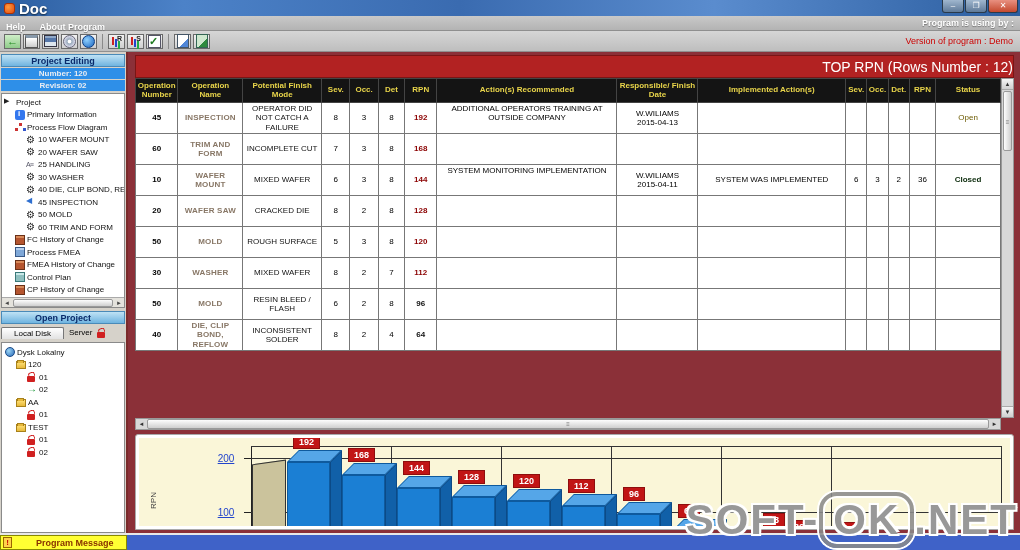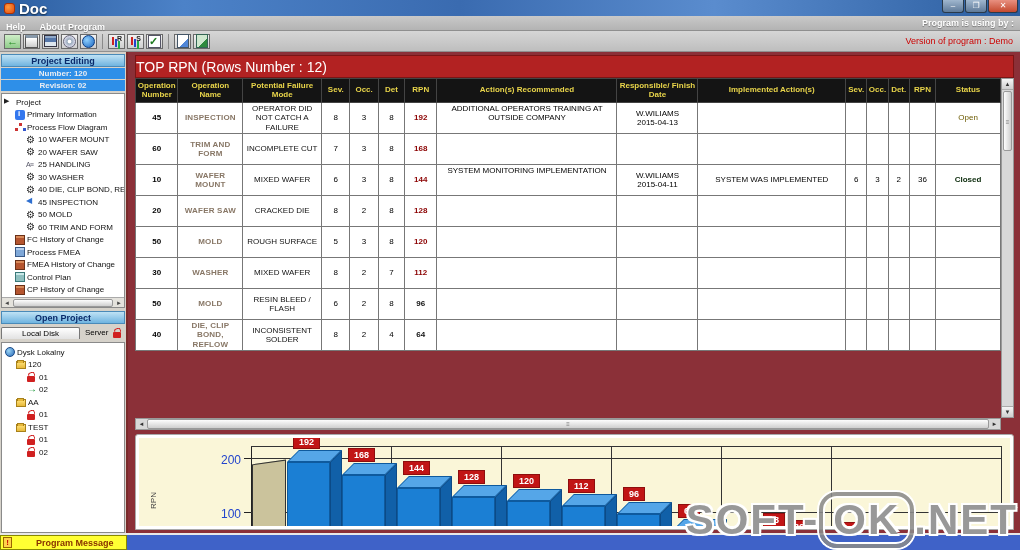--- a/index.html
+++ b/index.html
@@ -62,26 +62,26 @@
   .ic-folder::before { content:""; position:absolute; top:-2px; left:0; width:5px; height:2px; background:#E8B93A; border:1px solid #A8811A; border-bottom:none; }
   .ic-globe-node { border-radius:50%; background:radial-gradient(circle at 35% 35%,#9AD4F5,#2A6AB8); border:1px solid #1A4A88; }
   .ic-lock { width:8px; }
   .ic-lock::before { content:""; position:absolute; left:1px; top:0; width:5px; height:4px; border:1.5px solid #D02020; border-bottom:none; border-radius:3px 3px 0 0; transform:rotate(-12deg); }
   .ic-lock::after { content:""; position:absolute; left:0; top:4px; width:8px; height:6px; background:#D02020; border-radius:1px; }
   .ic-arrow-green::before { content:"\2192"; color:#149432; font-weight:bold; font-size:10px; position:absolute; left:0; top:-2px; }
   .hscroll-mini { position:absolute; bottom:0; left:0; right:0; height:10px; background:#E4E2DC; border-top:1px solid #AAA; display:flex; align-items:center; }
   .hscroll-mini .arr { width:10px; text-align:center; font-size:6px; color:#444; }
   .hscroll-mini .thumb { flex:1; height:8px; margin:0 1px; background:linear-gradient(#FDFDFD,#CFCFCF); border:1px solid #999; border-radius:2px; }
   .tabs-row { display:flex; align-items:center; height:15px; margin-top:1px; font-size:8px; }
-  .tab { padding:1px 20px; border:1px solid #777; border-bottom:none; background:linear-gradient(#FFF,#E2E2E2); border-radius:2px 2px 0 0; font-size:8px; }
+  .tab { padding:1px 12px; border:1px solid #777; border-bottom:none; background:linear-gradient(#FFF,#E2E2E2); border-radius:2px 2px 0 0; font-size:8px; }
   .tab-plain { margin-left:5px; }
   .tabs-row .ticon { margin-left:5px; }
 
   
-  .main-title { height:23px; background:#B22222; color:#FFFFFF; font-size:14px; text-align:left; line-height:23px; border:1px solid #7A1515; }
+  .main-title { height:23px; background:#B22222; color:#FFFFFF; font-size:14px; text-align:right; line-height:23px; border:1px solid #7A1515; }
   .table-wrap { position:relative; height:352px; margin-top:0; background:#8B3038; }
   table.rpn { border-collapse:collapse; table-layout:fixed; width:calc(100% - 13px); }
   table.rpn th { background:#141414; color:#E8D44A; font-size:8px; font-weight:bold; border:1px solid #444; height:24px; line-height:1.1; padding:0 1px; }
   table.rpn td { border:1px solid #777; height:31px; font-size:8px; text-align:center; padding:1px 2px; background:#FFFFFF; overflow:hidden; line-height:1.15; }
   td.c-opno { font-weight:bold; font-size:10px; }
   td.c-opname { font-size:7px; font-weight:bold; color:#887766; letter-spacing:0.2px; }
   td.c-fail { font-size:8px; color:#111; }
   td.c-num { font-size:9px; }
   td.c-rpn { font-weight:bold; font-size:9px; }
   td.rpn-high { background:#EE1111; color:#8B0000; }
@@ -97,21 +97,21 @@
   .vscroll .arr.btm { margin-top:auto; border-top:1px solid #AAA; border-bottom:none; }
   .vscroll .thumb { height:60px; margin:1px; background:linear-gradient(90deg,#FDFDFD,#CFCFCF); border:1px solid #999; border-radius:2px; font-size:6px; color:#777; text-align:center; line-height:60px; }
   .hscroll { position:absolute; left:0; right:13px; bottom:0; height:12px; background:#D8D8D8; border:1px solid #999; display:flex; align-items:center; }
   .hscroll .arr { width:11px; font-size:6px; text-align:center; color:#333; }
   .hscroll .thumb { flex:1; height:10px; background:linear-gradient(#FDFDFD,#CFCFCF); border:1px solid #999; border-radius:2px; font-size:6px; color:#777; text-align:center; line-height:9px; }
 
   
   .chart-wrap { flex:1; margin-top:4px; background:#FFFFFF; border:1px solid #AAA; border-radius:3px 3px 0 0; padding:3px; }
   .chart-panel { position:relative; width:100%; height:100%; background:#FAF6D8; overflow:hidden; }
   .ylab { position:absolute; left:6px; top:58px; transform:rotate(-90deg); font-size:8px; color:#444; }
-  .ytick { position:absolute; width:30px; text-align:right; font-size:12px; color:#2244CC; }
+  .ytick { position:absolute; width:30px; text-align:center; font-size:10px; color:#2244CC;text-decoration:underline; }
   .ytick-dash { position:absolute; width:7px; height:1px; background:#222; }
   .axis-left { position:absolute; width:1px; background:#222; }
   .grid-h { position:absolute; height:1px; background:#333; z-index:1; }
   .grid-v { position:absolute; width:1px; background:#333; z-index:1; }
   .baseline { position:absolute; height:1px; background:#111; z-index:3; }
   .wall { position:absolute; background:#CBC39C; border:1px solid #333; transform:skewY(-8deg); z-index:1; }
   .bar { position:absolute; }
   .face-front { position:absolute; background:#1B7FD4; border:1px solid #0E5A9E; }
   .face-top { position:absolute; background:#55A6E8; border:1px solid #0E5A9E; transform:skewX(-45deg); transform-origin:0 100%; }
   .face-side { position:absolute; background:#1160A8; border:1px solid #0C4A86; transform:skewY(-45deg); transform-origin:0 0; }
@@ -320,21 +320,21 @@
             <col style="width:21px">
               <col style="width:21px">
               <col style="width:21px">
               <col style="width:26px">
               <col style="width:64px">
           </colgroup>
           <thead>
               <tr id="rpn-head">
                 <th>Operation Number</th>
                 <th>Operation Name</th>
-                <th>Potential Failure Mode</th>
+                <th>Potential Finish Mode</th>
                 <th>Sev.</th>
                 <th>Occ.</th>
                 <th>Det</th>
                 <th>RPN</th>
                 <th>Action(s) Recommended</th>
                 <th>Responsible/ Finish Date</th>
                 <th>Implemented Action(s)</th>
                 <th>Sev.</th>
                 <th>Occ.</th>
                 <th>Det.</th>

